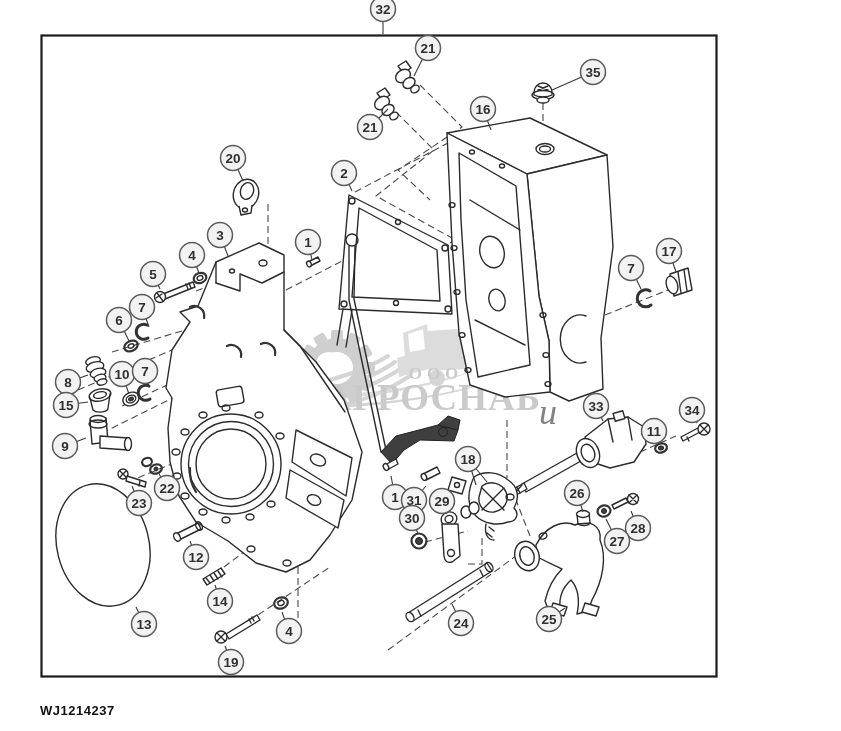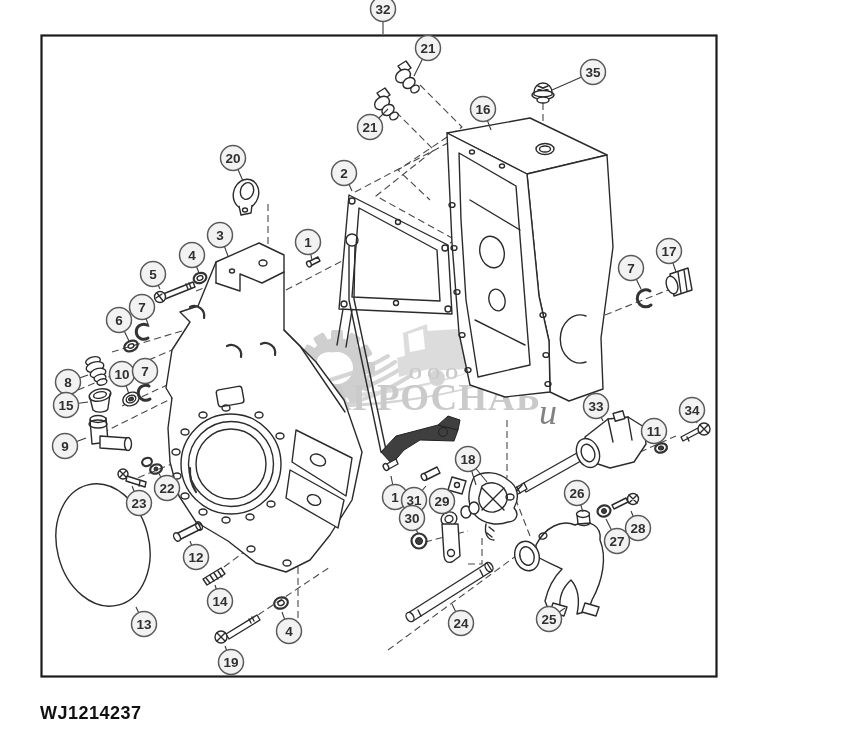--- a/index.html
+++ b/index.html
@@ -1,19 +1,19 @@
 <!DOCTYPE html>
 <html style="--line: #2b2b2b; --dashed: #4a4a4a; --leader: #3a3a3a; --balloon-fill: #f2f2f2; --balloon-stroke: #5a5a5a; --balloon-text: #2f2f2f; --frame: #1b1b1b; --watermark-gray: #c6c6c6; --watermark-dark: #787878;"><head>
 <meta charset="utf-8">
 <style>
   html,body{margin:0;padding:0;background:#ffffff;}
   .page{position:relative;width:841px;height:731px;background:#fff;overflow:hidden;
         font-family:"Liberation Sans",sans-serif;}
   #diagram-svg{position:absolute;left:0;top:0;}
-  .code{position:absolute;left:40px;top:703px;font-size:18px;font-weight:bold;
+  .code{position:absolute;left:40px;top:703px;font-size:13px;font-weight:bold;
         color:#111;letter-spacing:.5px;font-family:"Liberation Sans",sans-serif;}
   
   .ln{fill:none;stroke:var(--line,#2b2b2b);stroke-width:1.4;stroke-linejoin:round;stroke-linecap:round}
   .lnf{fill:#fff;stroke:var(--line,#2b2b2b);stroke-width:1.4;stroke-linejoin:round}
   .thick{fill:none;stroke:#333;stroke-width:2.2;stroke-linecap:round}
   .cring{fill:none;stroke:#333;stroke-width:3;stroke-linecap:round}
   .dk{fill:#3f3f3f;stroke:#222;stroke-width:1;stroke-linejoin:round}
   .dash{fill:none;stroke:var(--dashed,#4a4a4a);stroke-width:1.1;stroke-dasharray:7 4}
   .leader{stroke:var(--leader,#3a3a3a);stroke-width:1.1;fill:none}
   .balloon{fill:var(--balloon-fill,#f2f2f2);stroke:var(--balloon-stroke,#5a5a5a);stroke-width:1.5}

